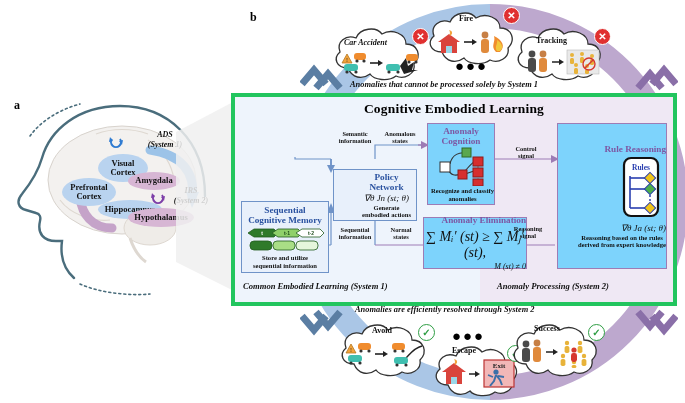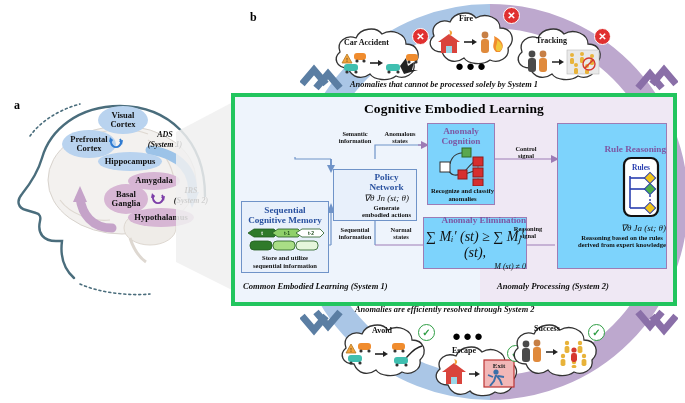--- a/index.html
+++ b/index.html
@@ -8,21 +8,21 @@
   .abs{position:absolute;}
 
   
   .panel-letter{font-family:"Liberation Serif",serif;font-weight:bold;font-size:12px;color:#000;}
 
   
   #brain-panel{left:0;top:88px;width:250px;height:215px;}
   .head-outline{position:absolute;left:0;top:0;width:250px;height:215px;}
   .region{position:absolute;border-radius:50%;display:flex;align-items:center;justify-content:center;
           text-align:center;font-weight:bold;font-size:8.5px;line-height:9.5px;color:#111;}
-  .reg-blue{background:#b9d3ef;}
+  .reg-blue{background:#b9d3ef;margin-top:48px;}
   .reg-purple{background:#d7b6d4;}
   .sys-label{position:absolute;font-style:italic;font-weight:bold;font-size:8px;line-height:9.5px;text-align:center;color:#111;}
 
   
   #cel-frame{left:231px;top:93px;width:438px;height:205px;border:4px solid #22c55e;background:#fff;
              box-shadow:0 0 0 0 #fff;}
   .half-left{position:absolute;left:0;top:0;width:56%;height:100%;background:#eef4fc;}
   .half-right{position:absolute;left:56%;top:0;width:44%;height:100%;background:#efe8f4;}
   #cel-title{position:absolute;left:0;top:4px;width:100%;text-align:center;font-weight:bold;font-size:13.5px;
              letter-spacing:.2px;color:#000;}
@@ -85,26 +85,20 @@
   </div>
   <div class="region reg-blue" style="left:62px;top:42px;width:54px;height:28px;">
     <span>
       <span>Prefrontal</span><br>
       <span>Cortex</span>
     </span>
   </div>
   <div class="region reg-blue" style="left:98px;top:64px;width:64px;height:19px;">Hippocampus</div>
 
   <div class="region reg-purple" style="left:128px;top:84px;width:52px;height:18px;">Amygdala</div>
-  <div class="region reg-purple" style="left:104px;top:96px;width:44px;height:30px;">
-    <span>
-      <span>Basal</span><br>
-      <span>Ganglia</span>
-    </span>
-  </div>
   <div class="region reg-purple" style="left:128px;top:120px;width:66px;height:19px;">Hypothalamus</div>
 
   <svg class="abs" style="left:108px;top:46px;width:16px;height:18px;" viewBox="0 0 16 18">
     <path d="M12,5 A5,5 0 1,1 4,5" fill="none" stroke="#2f7bd1" stroke-width="2"></path>
     <path d="M2,3 L5,7 L1,8 Z" fill="#2f7bd1"></path>
     <path d="M14,11 L11,7 L15,6 Z" fill="#2f7bd1"></path>
   </svg>
   <svg class="abs" style="left:150px;top:102px;width:16px;height:18px;" viewBox="0 0 16 18">
     <path d="M12,5 A5,5 0 1,1 4,5" fill="none" stroke="#7d3fa8" stroke-width="2"></path>
     <path d="M2,3 L5,7 L1,8 Z" fill="#7d3fa8"></path>
@@ -149,21 +143,21 @@
 <svg class="abs" style="left:634px;top:306px;width:44px;height:36px;" viewBox="0 0 44 36">
   <path d="M42,10 L30,24 L18,10" fill="none" stroke="#8a6fa8" stroke-width="7" stroke-linejoin="miter"></path>
   <path d="M28,6 L16,20 L4,6" fill="none" stroke="#8a6fa8" stroke-width="7" stroke-linejoin="miter"></path>
 </svg>
 
 <svg class="cloud" style="left:330px;top:22px;width:98px;height:62px;" viewBox="0 0 98 62">
   <path d="M18,46 C6,46 3,36 10,30 C6,20 16,12 26,16 C30,6 46,4 52,12
            C62,6 76,12 76,22 C88,22 92,34 84,42 C86,52 74,58 66,54
            C58,60 44,58 40,52 C32,58 22,56 18,46 Z" fill="#ffffff" stroke="#333" stroke-width="1.3"></path>
 </svg>
-<div class="cloud-title" style="left:344px;top:38px;">Car Accident</div>
+<div class="cloud-title" style="left:344px;top:38px;font-style:italic;">Car Accident</div>
 <svg class="abs" style="left:340px;top:50px;width:80px;height:26px;" viewBox="0 0 80 26">
   <polygon points="7,4 12,13 2,13" fill="#f2a33c" stroke="#b3761f" stroke-width="0.8"></polygon>
   <text x="7" y="12" font-size="6" text-anchor="middle" fill="#222">!</text>
   <rect x="14" y="3" width="12" height="7" rx="3" fill="#f08c2e"></rect>
   <circle cx="17" cy="11" r="1.6" fill="#333"></circle>
     <circle cx="24" cy="11" r="1.6" fill="#333"></circle>
   <rect x="4" y="14" width="14" height="7" rx="3" fill="#3fbfb0"></rect>
   <circle cx="7" cy="22" r="1.6" fill="#333"></circle>
     <circle cx="16" cy="22" r="1.6" fill="#333"></circle>
   <path d="M30,13 L40,13" stroke="#222" stroke-width="1.6"></path>

